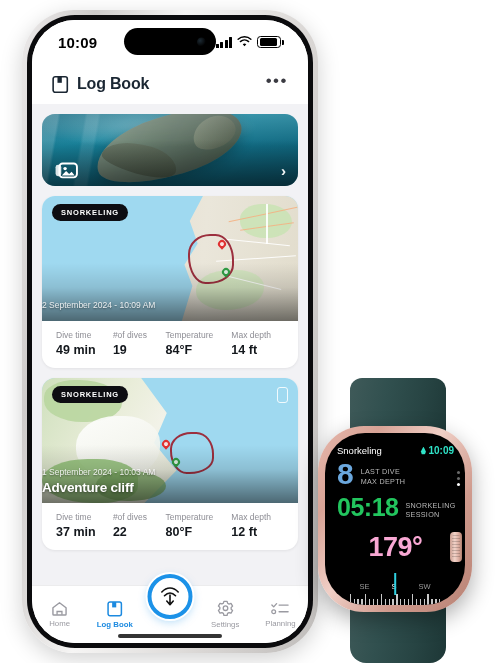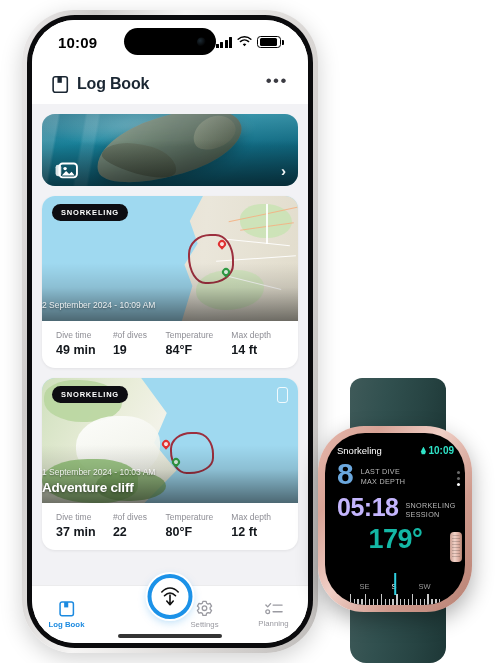--- a/index.html
+++ b/index.html
@@ -237,23 +237,23 @@
   .w-time { color:#2fe3c8; font-size: 10px; font-weight:bold; display:flex; align-items:center; gap:2px;}
   .droplet { width:6px; height:8px; background:#2fe3c8; border-radius: 50% 50% 50% 50% / 70% 70% 40% 40%;
              clip-path: polygon(50% 0%, 92% 62%, 78% 96%, 22% 96%, 8% 62%); }
   .w-pagedots { position:absolute; right: 5px; top: 38px; display:flex; flex-direction:column; gap:3px; }
   .w-pagedots i { width:3px; height:3px; border-radius:50%; background:#6a6a6a; display:block;}
   .w-pagedots i.on { background:#fff; }
   .w-row1 { display:flex; align-items:flex-start; gap: 7px; margin-top: 4px; }
   .w-big1 { color:#6ba8de; font-size: 30px; font-weight: bold; line-height: .95; }
   .w-sub { color:#b8b8b8; font-size: 7.2px; line-height: 1.35; letter-spacing:.3px; padding-top: 7px;}
   .w-row2 { display:flex; align-items:flex-start; gap: 7px; margin-top: 6px; }
-  .w-big2 { color:#c4b5fd; font-size: 25px; font-weight: bold; letter-spacing:-.5px; line-height:1; }
+  .w-big2 { color:#22c55e; font-size: 25px; font-weight: bold; letter-spacing:-.5px; line-height:1; }
   .w-sub2 { color:#b8b8b8; font-size: 7.2px; line-height:1.35; letter-spacing:.3px; padding-top: 6px;}
-  .w-heading { color:#14b8a6; font-size: 27px; font-weight:bold; text-align:center; margin-top: 4px; letter-spacing:-.5px;}
+  .w-heading { color:#f9a8d4; font-size: 27px; font-weight:bold; text-align:center; margin-top: 12px; letter-spacing:-.5px;}
   .w-compass { position:absolute; left:0; right:0; bottom: 0; }
   .w-cdirs { display:flex; justify-content:center; align-items:flex-end; gap: 22px; margin-bottom: 2px; }
   .w-cdir { color:#9a9a9a; font-size: 7.5px; }
   .w-cdir.cur { color:#fff; }
   .w-ticks { display:flex; justify-content:center; align-items:flex-end; gap: 2.6px; height: 12px; }
   .w-ticks i { width:1.3px; background:#c8c8c8; display:block; }
   .w-needle { position:absolute; left:50%; transform:translateX(-50%); bottom: 10px;
               width: 1.6px; height: 22px; background:#2fd0e0; }
 </style>
 </head>
@@ -394,20 +394,27 @@
             <div class="stat">
               <div class="stat-k">Max depth</div>
               <div class="stat-v">12 ft</div>
             </div>
           </div>
         </div>
 
       </div>
 
       <div class="tabbar">
+        <div class="tab">
+          <svg width="17" height="15" viewBox="0 0 18 16">
+            <path d="M2 7.2L9 1.8l7 5.4V14a.9.9 0 0 1-.9.9H2.9A.9.9 0 0 1 2 14z" fill="none" stroke="#9a9aa1" stroke-width="1.5" stroke-linejoin="round"></path>
+            <path d="M6.4 14.6v-3.4h5.2v3.4" fill="none" stroke="#9a9aa1" stroke-width="1.4"></path>
+          </svg>
+          <span class="tab-label">Home</span>
+        </div>
         <div class="tab active">
           <svg width="16" height="16" viewBox="0 0 18 18">
             <rect x="1.2" y="1.2" width="15" height="15.4" rx="2.2" fill="none" stroke="#1c8ae0" stroke-width="1.7"></rect>
             <rect x="5.8" y="1.2" width="4.6" height="6" fill="#1c8ae0"></rect>
           </svg>
           <span class="tab-label">Log Book</span>
         </div>
         <div class="tab center"></div>
         <div class="tab">
           <svg width="17" height="17" viewBox="0 0 18 18">

